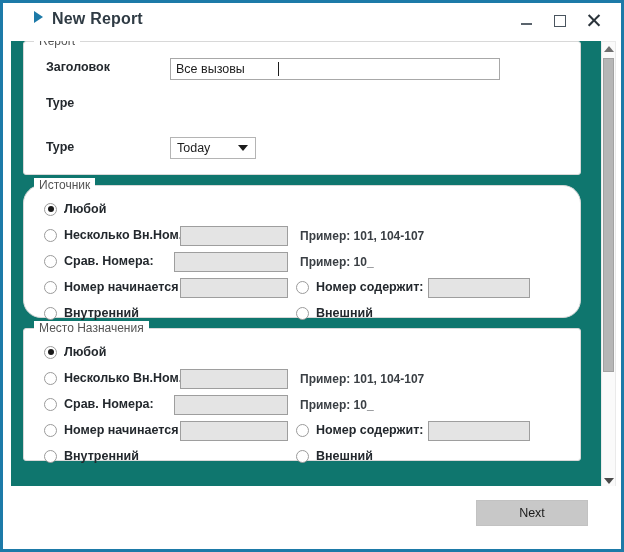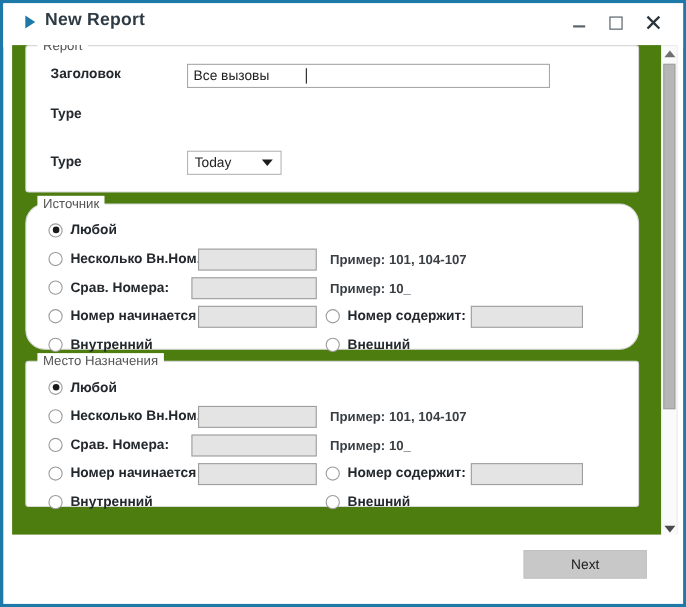--- a/index.html
+++ b/index.html
@@ -27,24 +27,24 @@
   
   .titlebar {
     position: absolute;
     left: 0; top: 0;
     width: 618px;
     height: 40px;
     background: #ffffff;
   }
   .title-group {
     position: absolute;
-    left: 5px;
+    left: 16px;
     top: 7px;
     display: flex;
-    align-items: center;
+    align-items: flex-start;
     padding-left: 15px;
   }
   .title-arrow {
     width: 0; height: 0;
     border-left: 9px solid #1d7aa8;
     border-top: 6px solid transparent;
     border-bottom: 6px solid transparent;
     margin-right: 9px;
     margin-top: 1px;
   }
@@ -91,21 +91,21 @@
   }
 
   
   .viewport {
     position: absolute;
     left: 8px;
     top: 38px;
     width: 602px;
     height: 448px;
     overflow: hidden;
-    background: #4d7c0f;
+    background: #0f766e;
   }
   .content {
     position: absolute;
     left: 0; top: 0;
     width: 582px;
   }
 
   
   .group {
     position: relative;

